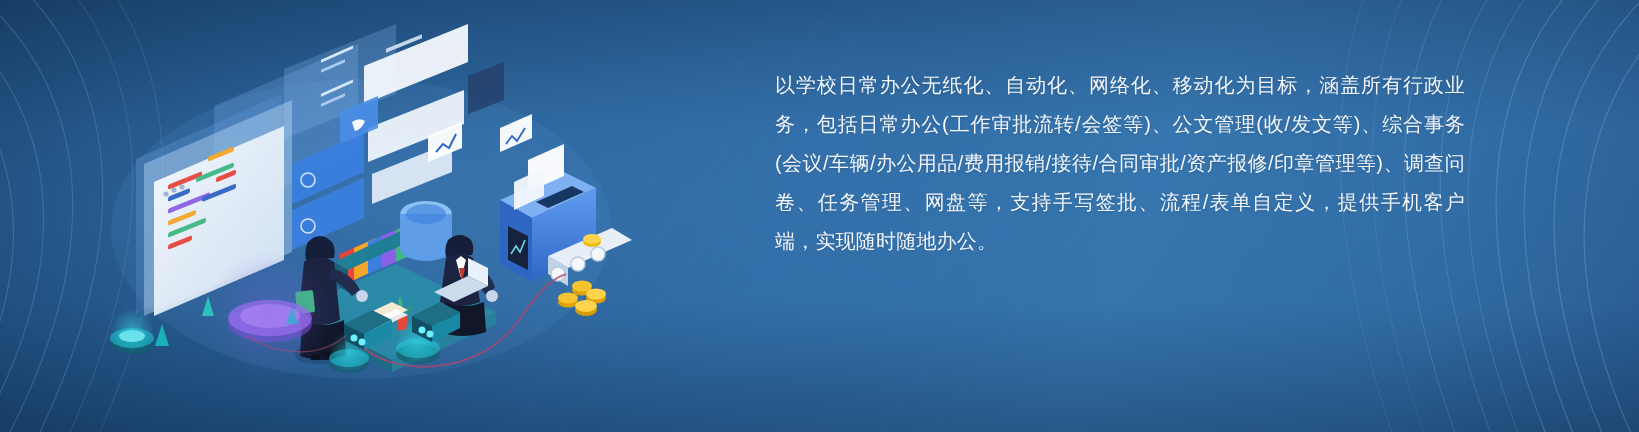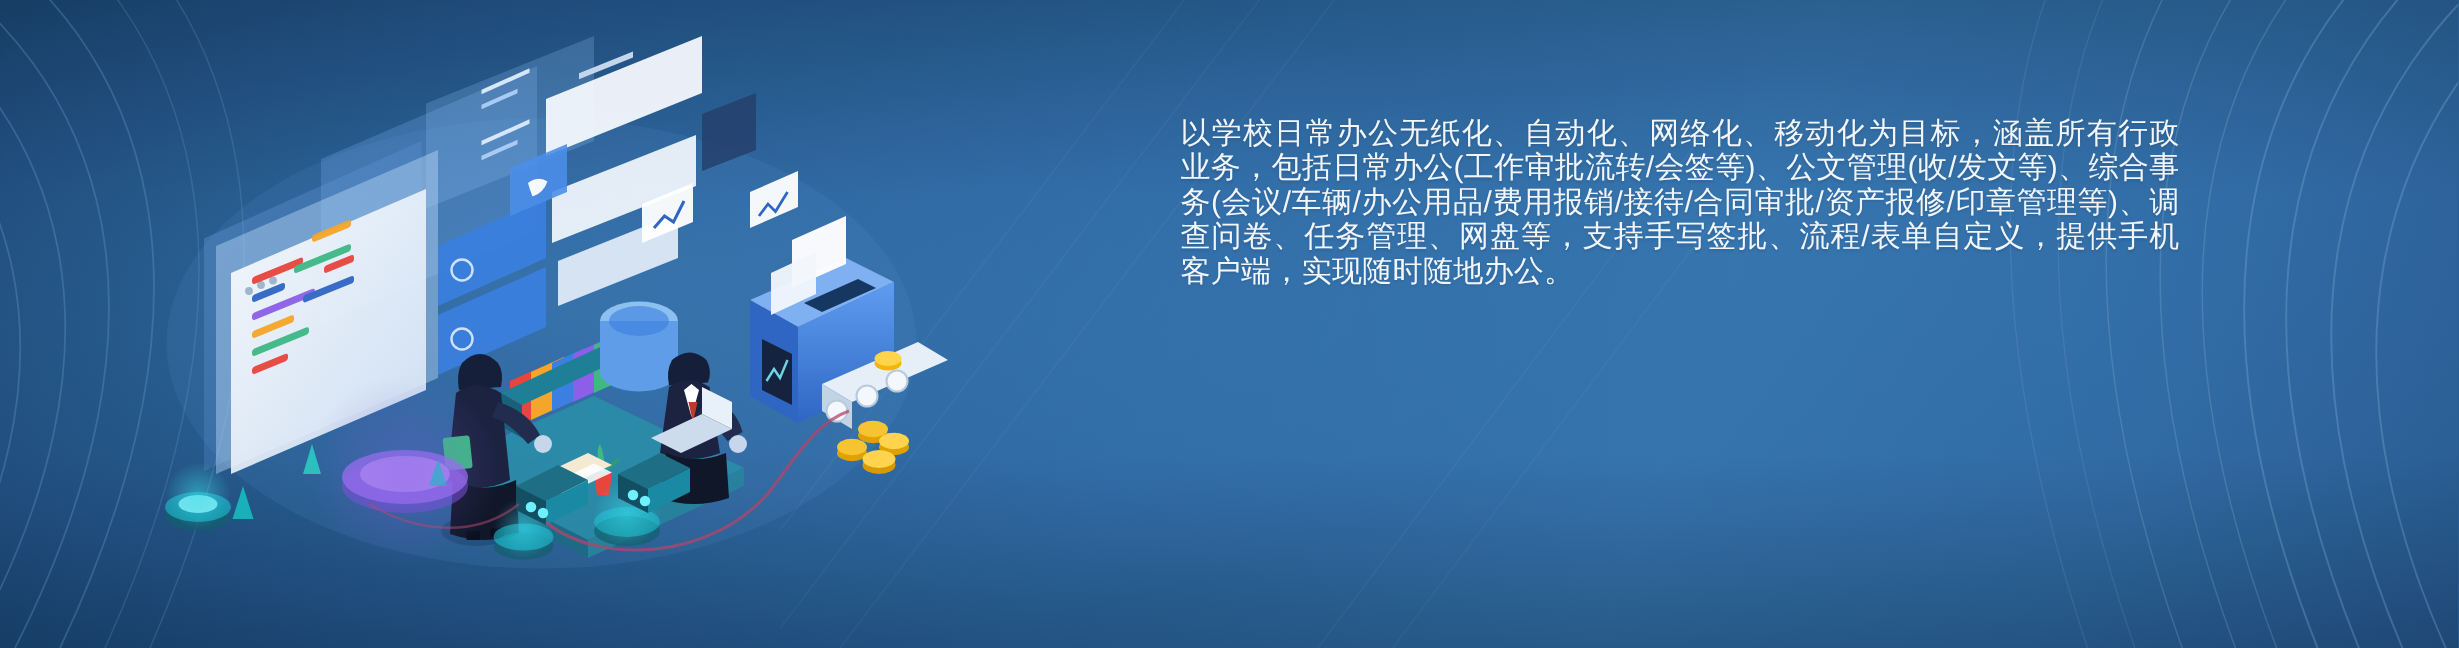--- a/index.html
+++ b/index.html
@@ -67,23 +67,23 @@
     font-size: 40px;
     line-height: 54px;
     color: #ffffff;
     letter-spacing: 1px;
     font-weight: 400;
     margin: 0 0 56px 0;
     text-shadow: 0 1px 3px rgba(0,0,0,0.18);
   }
   .desc {
     font-size: 20px;
-    line-height: 23px;
+    line-height: 39px;
     color: #f2f6fb;
-    margin: 12px;
+    margin: 0;
     text-align: justify;
     text-justify: inter-ideograph;
     letter-spacing: 0.2px;
     text-shadow: 0 1px 2px rgba(0,0,0,0.14);
   }
 </style>
 </head>
 <body>
 
 <div class="banner">

